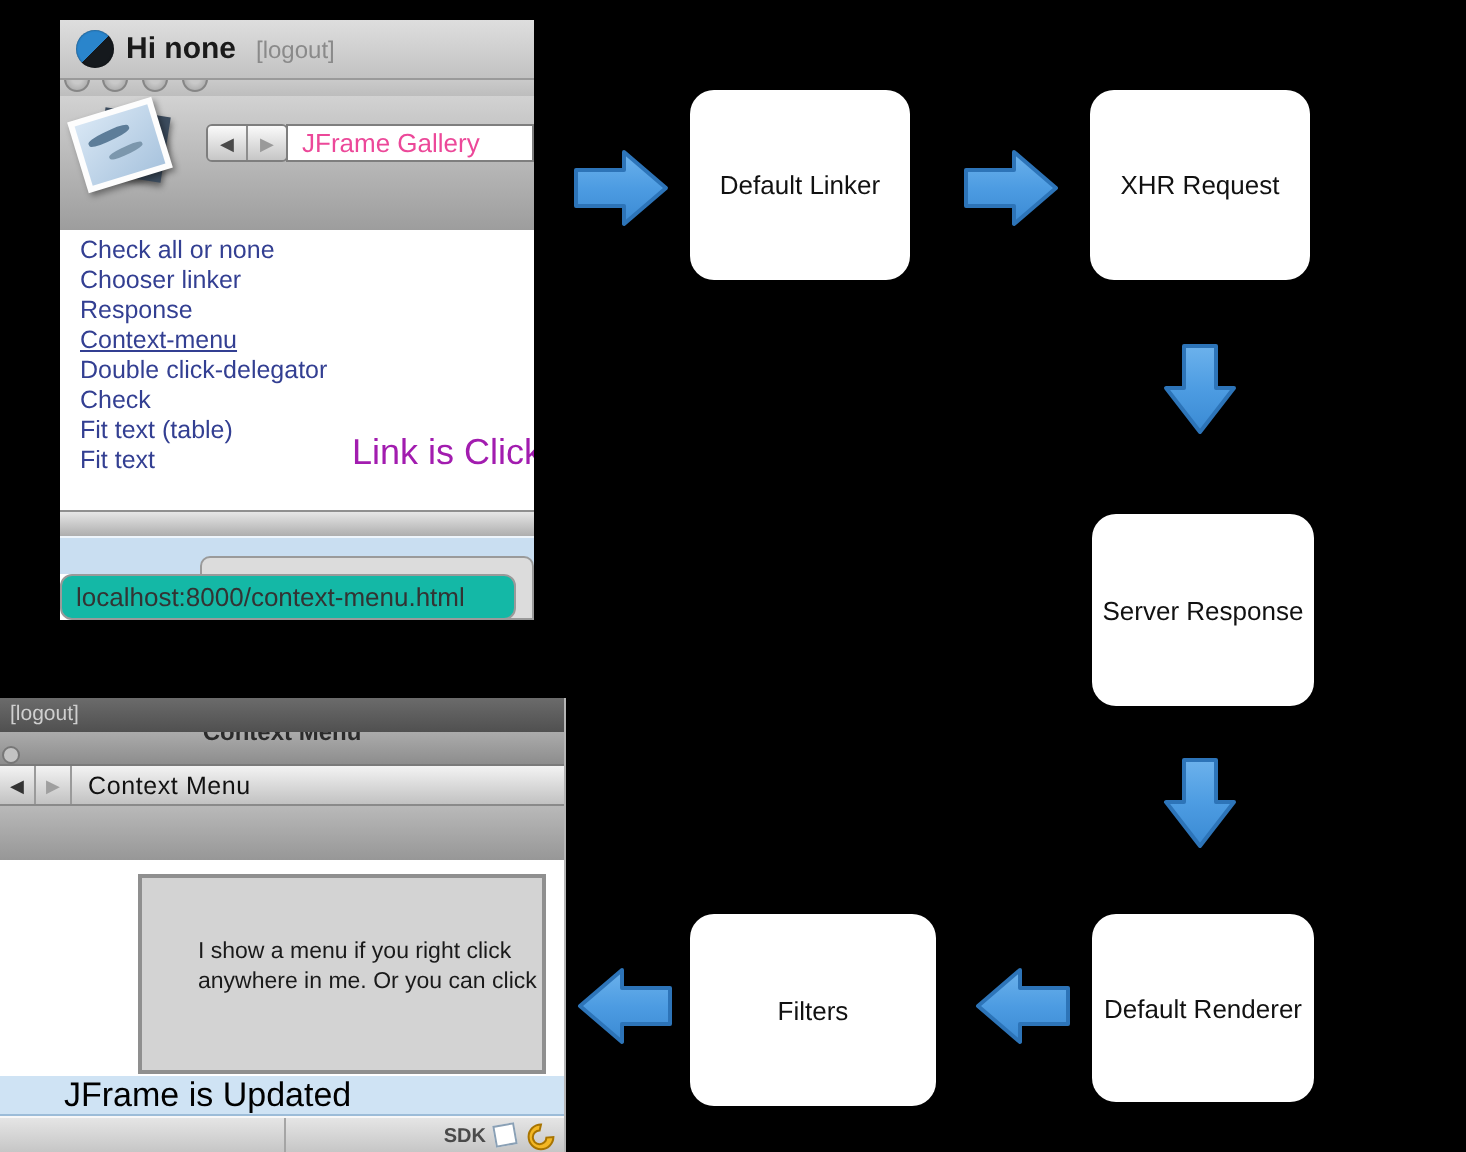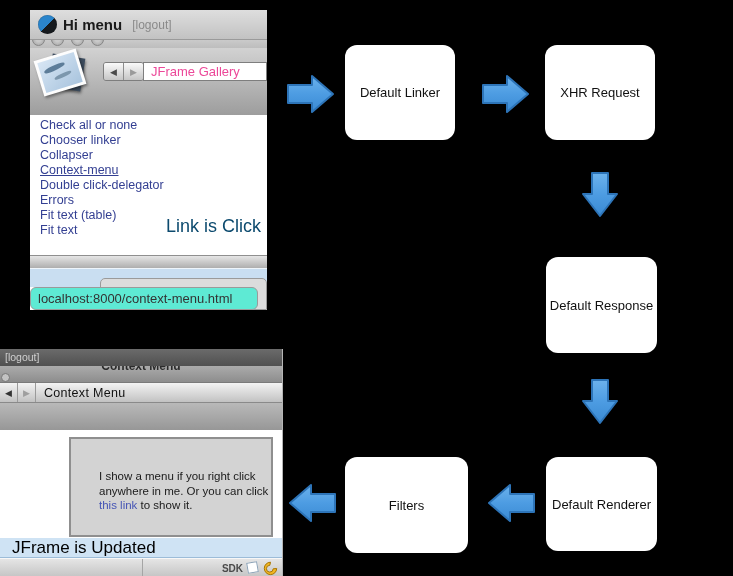--- a/index.html
+++ b/index.html
@@ -46,28 +46,28 @@
              display:flex;align-items:center;justify-content:center;font-size:9px;}
   .gw-navbtn.back{border-right:1px solid #8d8d8d;color:#4a4a4a;}
   .gw-navbtn.fwd{color:#9a9a9a;}
   .gw-urlfield{position:absolute;left:113px;top:14px;width:124px;height:19px;background:#fff;
                border:1px solid #7e7e7e;box-sizing:border-box;font-size:13px;color:#ec4899;
                line-height:17px;padding-left:7px;white-space:nowrap;overflow:hidden;}
   .gw-content{position:absolute;left:0;top:105px;width:237px;height:140px;background:#fff;}
   .gw-links{padding:3px 0 0 10px;}
   .gw-link{font-size:12.5px;line-height:15px;color:#333f92;white-space:nowrap;cursor:pointer;}
   .gw-link.underlined{text-decoration:underline;}
-  .gw-caption{position:absolute;left:136px;top:101px;font-size:18px;color:#0c4a6e;white-space:nowrap;}
+  .gw-caption{position:absolute;left:146px;top:101px;font-size:18px;color:#a21caf;white-space:nowrap;}
   .gw-footer{position:absolute;left:0;top:245px;width:237px;height:13px;
              background:linear-gradient(#e6e6e6,#aeaeae);border-top:1px solid #8f8f8f;box-sizing:border-box;}
   .gw-bluebar{position:absolute;left:0;top:258px;width:237px;height:19px;background:#c9def1;
               border-top:1px solid #eef5fb;box-sizing:border-box;}
   .gw-tab{position:absolute;left:70px;top:268px;right:0;height:32px;background:#dcdcdc;
           border:1px solid #9a9a9a;border-radius:5px 5px 0 0;box-sizing:border-box;}
-  .gw-statusbox{position:absolute;left:0;top:277px;width:228px;height:23px;background:#5eead4;
+  .gw-statusbox{position:absolute;left:0;top:277px;width:228px;height:23px;background:#14b8a6;
                 border:1px solid #9a9a9a;border-radius:6px;box-sizing:border-box;
                 font-size:13px;color:#333;line-height:21px;padding-left:7px;white-space:nowrap;}
 
   
   #context-window{position:absolute;left:0;top:349px;width:283px;height:227px;overflow:hidden;
                   background:#fff;border-right:1px solid #b5b5b5;box-sizing:border-box;}
   .cw-topbar{position:absolute;left:0;top:0;width:100%;height:17px;
              background:linear-gradient(#6b6b6b,#505050);font-size:10.5px;color:#cfcfcf;
              line-height:16px;padding-left:5px;box-sizing:border-box;}
   .cw-headingbar{position:absolute;left:0;top:17px;width:100%;height:16px;
@@ -86,21 +86,21 @@
   .cw-navtitle{font-size:12.5px;color:#111;margin-left:8px;letter-spacing:.3px;}
   .cw-subbar{position:absolute;left:0;top:54px;width:100%;height:27px;
              background:linear-gradient(#b9b9b9,#979797);}
   .cw-content{position:absolute;left:0;top:81px;width:100%;height:131px;background:#fff;}
   .cw-panel{position:absolute;left:69px;top:7px;width:204px;height:100px;background:#d3d3d3;
             border:2px solid #8f8f8f;box-sizing:border-box;
             padding:30px 0 0 28px;font-size:11.5px;line-height:14.5px;color:#1a1a1a;}
   .cw-panel-link{color:#4554b5;cursor:pointer;}
   .cw-bluebar{position:absolute;left:0;top:188px;width:100%;height:21px;background:#cfe3f4;
               border-top:1px solid #fff;border-bottom:1px solid #9cbcd8;box-sizing:border-box;}
-  .cw-caption{font-size:17px;color:#000;margin-left:12px;line-height:19px;white-space:nowrap;}
+  .cw-caption{font-size:17px;color:#000;margin-left:32px;line-height:19px;white-space:nowrap;}
   .cw-statusbar{position:absolute;left:0;top:209px;width:100%;height:18px;
                 background:linear-gradient(#e5e5e5,#c6c6c6);border-top:1px solid #f7f7f7;box-sizing:border-box;}
   .cw-divider{position:absolute;left:142px;top:0;width:1px;height:100%;background:#a5a5a5;}
   .cw-sdk{position:absolute;right:4px;top:1px;height:16px;display:flex;align-items:center;gap:3px;text-align:right;}
   .cw-sdk-label{font-size:10px;font-weight:bold;color:#4a4a4a;}
   .sdk-photo{position:relative;width:14px;height:14px;}
   .sdk-photo .p1{position:absolute;left:1px;top:1px;width:11px;height:11px;background:#fff;
                  border:1px solid #8aa0b5;transform:rotate(-10deg);box-sizing:border-box;padding:1px;}
   .sdk-photo .p2{width:100%;height:100%;background:linear-gradient(#bcd4ec,#6f9cc4);}
 </style>
@@ -115,21 +115,21 @@
         <stop offset="0" stop-color="#6cb2ec"></stop>
         <stop offset="0.5" stop-color="#4d9ce2"></stop>
         <stop offset="1" stop-color="#3a8ad3"></stop>
       </linearGradient>
     </defs>
   </svg>
 
   <div id="gallery-window">
     <div class="gw-titlebar">
       <div class="gw-logo"></div>
-      <span class="gw-title">Hi menu</span>
+      <span class="gw-title">Hi none</span>
       <span class="gw-logout">[logout]</span>
     </div>
     <div class="gw-buttonrow">
       <div class="gw-pbtn" style="left:2px"></div>
       <div class="gw-pbtn" style="left:21px"></div>
       <div class="gw-pbtn" style="left:41px"></div>
       <div class="gw-pbtn" style="left:61px"></div>
     </div>
     <div class="gw-toolbar">
       <div class="gicon">
@@ -148,38 +148,38 @@
         <div class="gw-navbtn fwd">
             <span>▶</span>
           </div>
       </div>
       <div class="gw-urlfield">JFrame Gallery</div>
     </div>
     <div class="gw-content">
       <div class="gw-links">
         <div class="gw-link">Check all or none</div>
         <div class="gw-link">Chooser linker</div>
-        <div class="gw-link">Collapser</div>
+        <div class="gw-link">Response</div>
         <div class="gw-link underlined">Context-menu</div>
         <div class="gw-link">Double click-delegator</div>
-        <div class="gw-link">Errors</div>
+        <div class="gw-link">Check</div>
         <div class="gw-link">Fit text (table)</div>
         <div class="gw-link">Fit text</div>
       </div>
       <div class="gw-caption">Link is Click</div>
     </div>
     <div class="gw-footer"></div>
     <div class="gw-bluebar"></div>
     <div class="gw-tab"></div>
     <div class="gw-statusbox">localhost:8000/context-menu.html</div>
   </div>
 
   <div class="flow-box" style="left:345px;top:45px;width:110px;height:95px">Default Linker</div>
   <div class="flow-box" style="left:545px;top:45px;width:110px;height:95px">XHR Request</div>
-  <div class="flow-box" style="left:546px;top:257px;width:111px;height:96px">Default Response</div>
+  <div class="flow-box" style="left:546px;top:257px;width:111px;height:96px">Server Response</div>
   <div class="flow-box" style="left:546px;top:457px;width:111px;height:94px">Default Renderer</div>
   <div class="flow-box" style="left:345px;top:457px;width:123px;height:96px">Filters</div>
 
   <svg class="arrow" style="left:287px;top:74px" width="48" height="40" viewBox="0 0 48 40">
     <path d="M1,11 L25,11 L25,2 L46,20 L25,38 L25,29 L1,29 Z" fill="url(#arrowGrad)" stroke="#2d74b8" stroke-width="2" stroke-linejoin="round"></path>
   </svg>
   <svg class="arrow" style="left:482px;top:74px" width="48" height="40" viewBox="0 0 48 40">
     <path d="M1,11 L25,11 L25,2 L46,20 L25,38 L25,29 L1,29 Z" fill="url(#arrowGrad)" stroke="#2d74b8" stroke-width="2" stroke-linejoin="round"></path>
   </svg>
   <svg class="arrow" style="left:581px;top:172px" width="38" height="46" viewBox="0 0 38 46">
@@ -210,21 +210,20 @@
       <div class="cw-navbtn fwd">
           <span>▶</span>
         </div>
       <span class="cw-navtitle">Context Menu</span>
     </div>
     <div class="cw-subbar"></div>
     <div class="cw-content">
       <div class="cw-panel">
         <div>I show a menu if you right click</div>
         <div>anywhere in me. Or you can click</div>
-        <div><span class="cw-panel-link">this link</span><span> to show it.</span></div>
       </div>
     </div>
     <div class="cw-bluebar">
       <div class="cw-caption">JFrame is Updated</div>
     </div>
     <div class="cw-statusbar">
       <div class="cw-divider"></div>
       <div class="cw-sdk">
         <span class="cw-sdk-label">SDK</span>
         <span class="sdk-photo">

